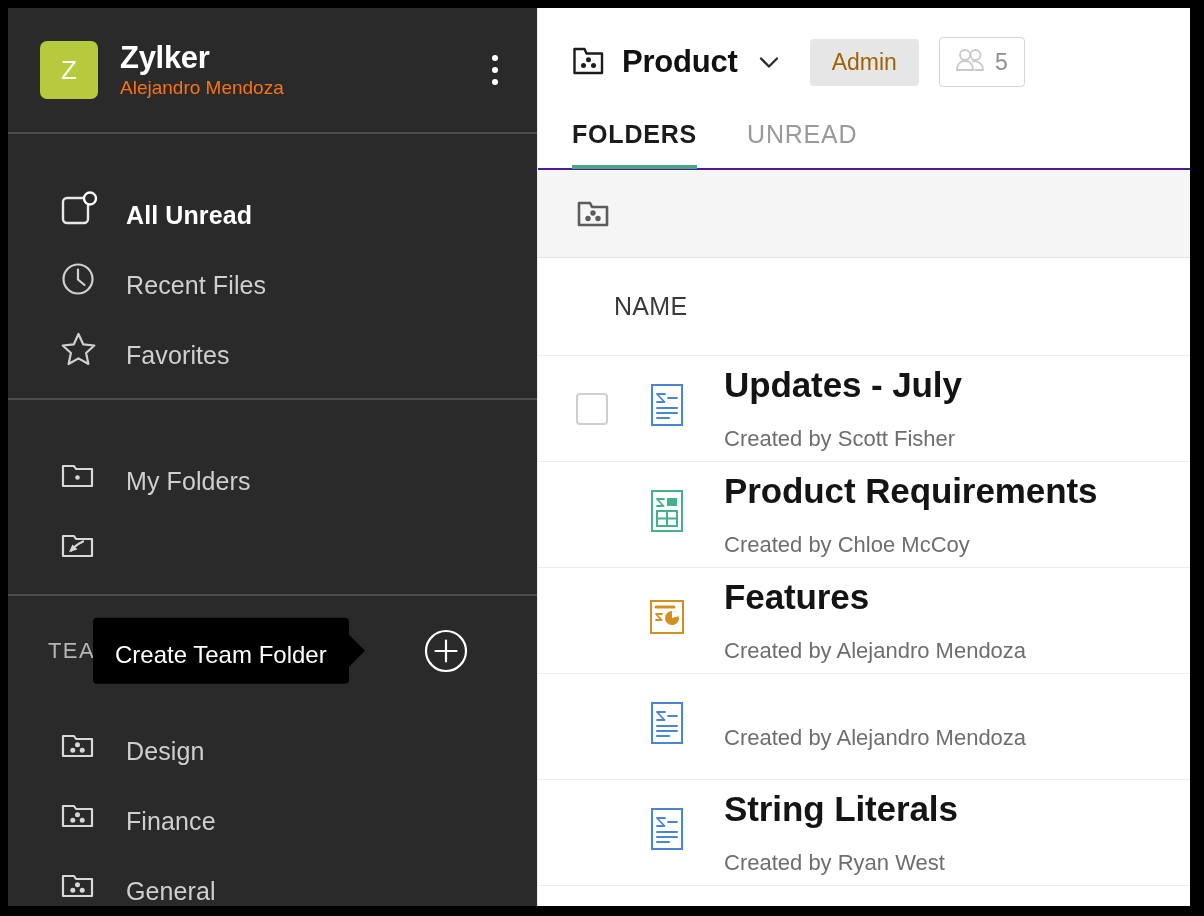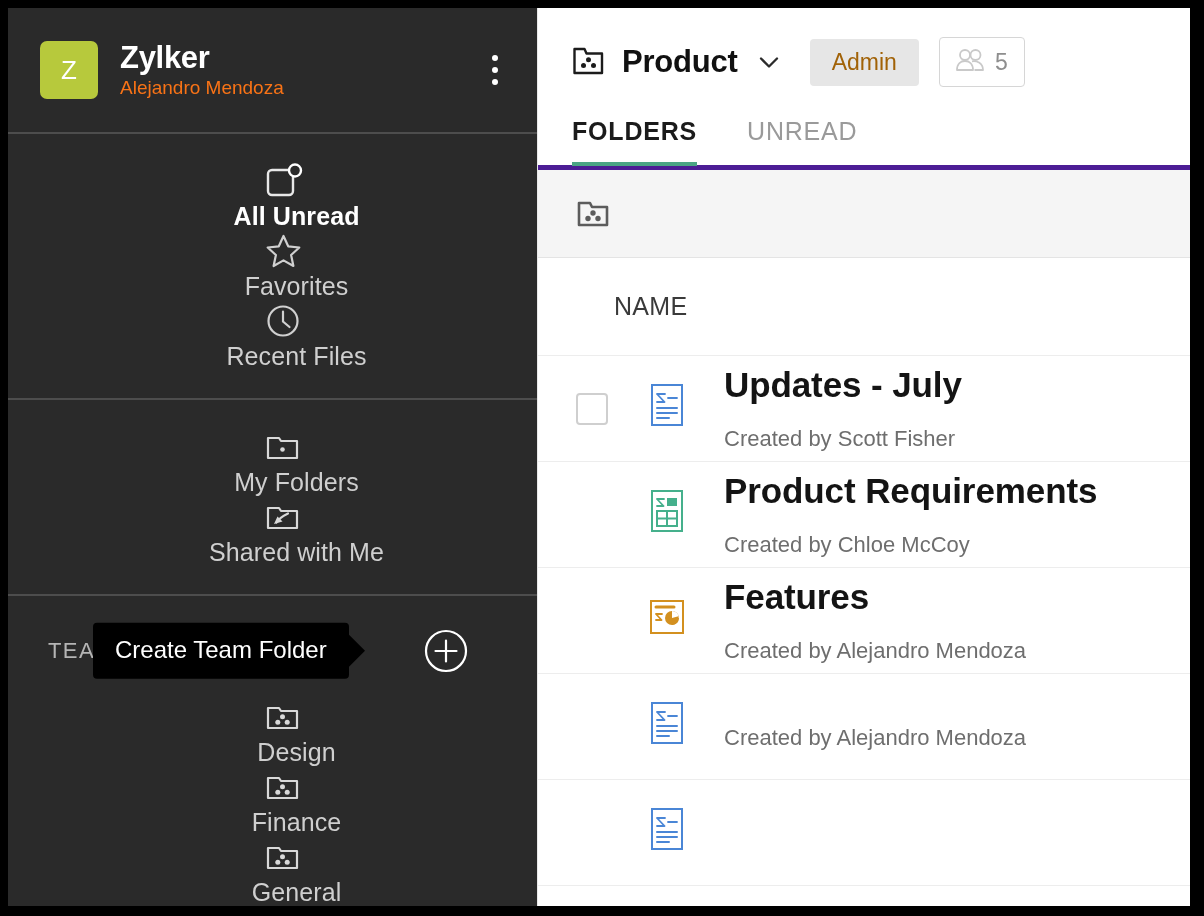--- a/index.html
+++ b/index.html
@@ -66,25 +66,24 @@
     gap: 6px;
     flex: 0 0 40px;
     cursor: pointer;
   }
   .ws-more i { display:block; width: 6px; height: 6px; border-radius: 50%; background: #fff; }
 
   
   .nav-list { padding: 26px 0 28px 0; }
   .nav-item {
     display: flex;
-    align-items: center;
+    align-items: flex-end;
     height: 70px;
-    padding-left: 22px;
-    cursor: pointer;
-    flex-direction: column;
+    padding-left: 50px;
+    cursor: pointer;
   }
   .nav-icon {
     width: 42px; height: 42px;
     flex: 0 0 42px;
     display: flex; align-items: center; justify-content: center;
   }
   .nav-label {
     margin-left: 26px;
     font-size: 25px;
     color: #cfcfcf;
@@ -113,21 +112,21 @@
     cursor: pointer;
   }
   .tooltip {
     position: absolute;
     left: 85px;
     top: 50%;
     transform: translateY(-50%);
     background: #000;
     color: #fff;
     font-size: 24px;
-    padding: 14px 22px 16px 22px;
+    padding: 24px 22px 16px 22px;
     border-radius: 4px;
     white-space: nowrap;
     z-index: 20;
     line-height: 1.1;
   }
   .tooltip::after {
     content: "";
     position: absolute;
     right: -16px; top: 50%;
     transform: translateY(-50%);
@@ -183,21 +182,21 @@
   }
   .badge-members .mcount { font-size: 23px; color: #8e8e8e; line-height: 1; }
 
   
   .tabs {
     display: flex;
     align-items: flex-end;
     padding-left: 34px;
     height: 72px;
     flex: 0 0 72px;
-    border-bottom: 5px solid #4c1d95;
+    border-bottom: 2px solid #4c1d95;
   }
   .tab {
     font-size: 25px;
     letter-spacing: 0.8px;
     color: #9a9a9a;
     padding: 0 0 16px 0;
     margin-right: 50px;
     border-bottom: 4px solid transparent;
     cursor: pointer;
     margin-bottom: -1px;
@@ -303,34 +302,34 @@
               <rect x="4" y="9" width="25" height="25" rx="4" fill="none" stroke="#e8e8e8" stroke-width="2.4"></rect>
               <circle cx="31" cy="9.5" r="6" fill="#2a2a2a" stroke="#fff" stroke-width="2.4"></circle>
             </svg>
           </span>
           <span class="nav-label">All Unread</span>
         </div>
 
         <div class="nav-item">
           <span class="nav-icon">
             <svg width="40" height="40" viewBox="0 0 40 40">
-              <path d="M19.5 5 L24.2 15.3 L35.3 16.5 L27.1 24 L29.4 35 L19.5 29.4 L9.6 35 L11.9 24 L3.7 16.5 L14.8 15.3 Z" fill="none" stroke="#d0d0d0" stroke-width="2.2" stroke-linejoin="round"></path>
-            </svg>
-          </span>
-          <span class="nav-label">Favorites</span>
-        </div>
-
-        <div class="nav-item">
-          <span class="nav-icon">
-            <svg width="40" height="40" viewBox="0 0 40 40">
               <circle cx="19" cy="20" r="14.5" fill="none" stroke="#d0d0d0" stroke-width="2.2"></circle>
               <path d="M19 10.5 L19 20.5 L25.5 26" fill="none" stroke="#d0d0d0" stroke-width="2.2" stroke-linecap="round"></path>
             </svg>
           </span>
           <span class="nav-label">Recent Files</span>
+        </div>
+
+        <div class="nav-item">
+          <span class="nav-icon">
+            <svg width="40" height="40" viewBox="0 0 40 40">
+              <path d="M19.5 5 L24.2 15.3 L35.3 16.5 L27.1 24 L29.4 35 L19.5 29.4 L9.6 35 L11.9 24 L3.7 16.5 L14.8 15.3 Z" fill="none" stroke="#d0d0d0" stroke-width="2.2" stroke-linejoin="round"></path>
+            </svg>
+          </span>
+          <span class="nav-label">Favorites</span>
         </div>
 
       </div>
     </div>
 
     <div class="sb-section">
       <div class="nav-list">
 
         <div class="nav-item">
           <span class="nav-icon">
@@ -343,21 +342,20 @@
         </div>
 
         <div class="nav-item">
           <span class="nav-icon">
             <svg width="40" height="40" viewBox="0 0 40 40">
               <path d="M4 11 L4 31 L33 31 L33 14 L17 14 L15 11 Z" fill="none" stroke="#d8d8d8" stroke-width="2.2" stroke-linejoin="round"></path>
               <path d="M24 16.5 C21 18 16 20 12.5 25.5" fill="none" stroke="#d8d8d8" stroke-width="2.2" stroke-linecap="round"></path>
               <path d="M10 27 L13.5 19.5 L18.5 24.5 Z" fill="#d8d8d8"></path>
             </svg>
           </span>
-          <span class="nav-label">Shared with Me</span>
         </div>
 
       </div>
     </div>
 
     <div class="team-sec">
       <div class="team-head">
         <span class="team-title">TEAM</span>
 
         <div class="tooltip">Create Team Folder</div>
@@ -535,18 +533,22 @@
 
       <div class="file-row">
         <span class="row-check"></span>
         <span class="row-icon">
           <svg width="50" height="56" viewBox="0 0 50 56">
             <rect x="10" y="4" width="30" height="40" fill="none" stroke="#4a86d6" stroke-width="2"></rect>
             <path d="M15 13 L23 13 M15 13 L22.5 21 M15 21 L22.5 21 M26 17 L35 17" stroke="#4a86d6" stroke-width="1.8" stroke-linecap="round"></path>
             <path d="M15 27 L35 27 M15 32 L35 32 M15 37 L27 37" stroke="#4a86d6" stroke-width="2" stroke-linecap="round"></path>
           </svg>
         </span>
+        <span class="row-text">
+          <span class="row-title" style="display: block;">String Literals</span>
+          <span class="row-sub" style="display: block;">Created by Ryan West</span>
+        </span>
       </div>
 
     </div>
 
   </main>
 </div>
 
 </body></html>

